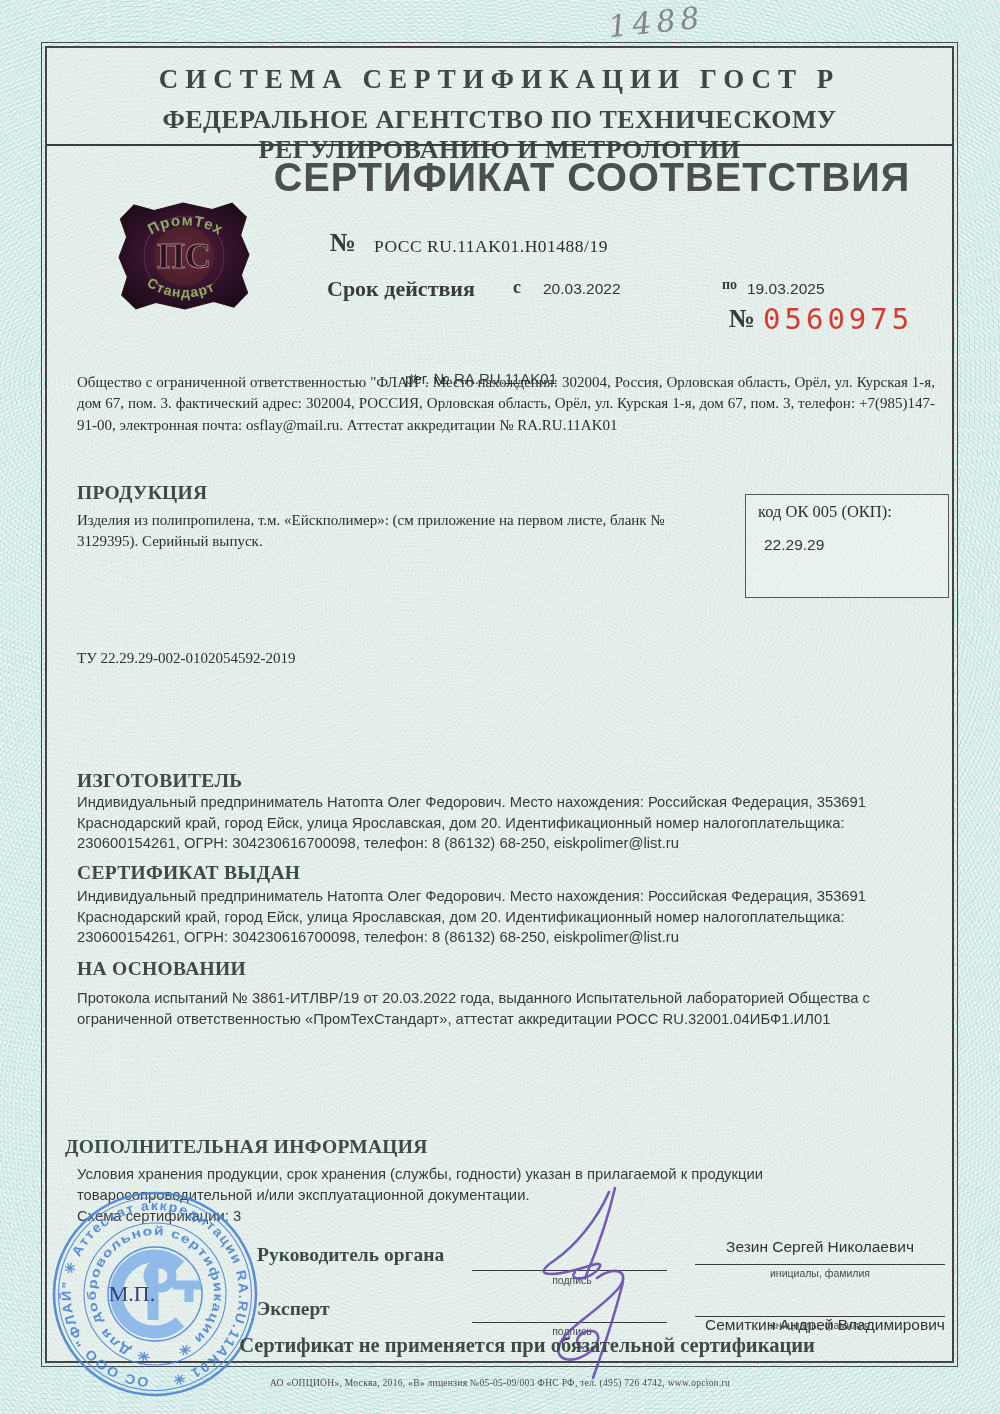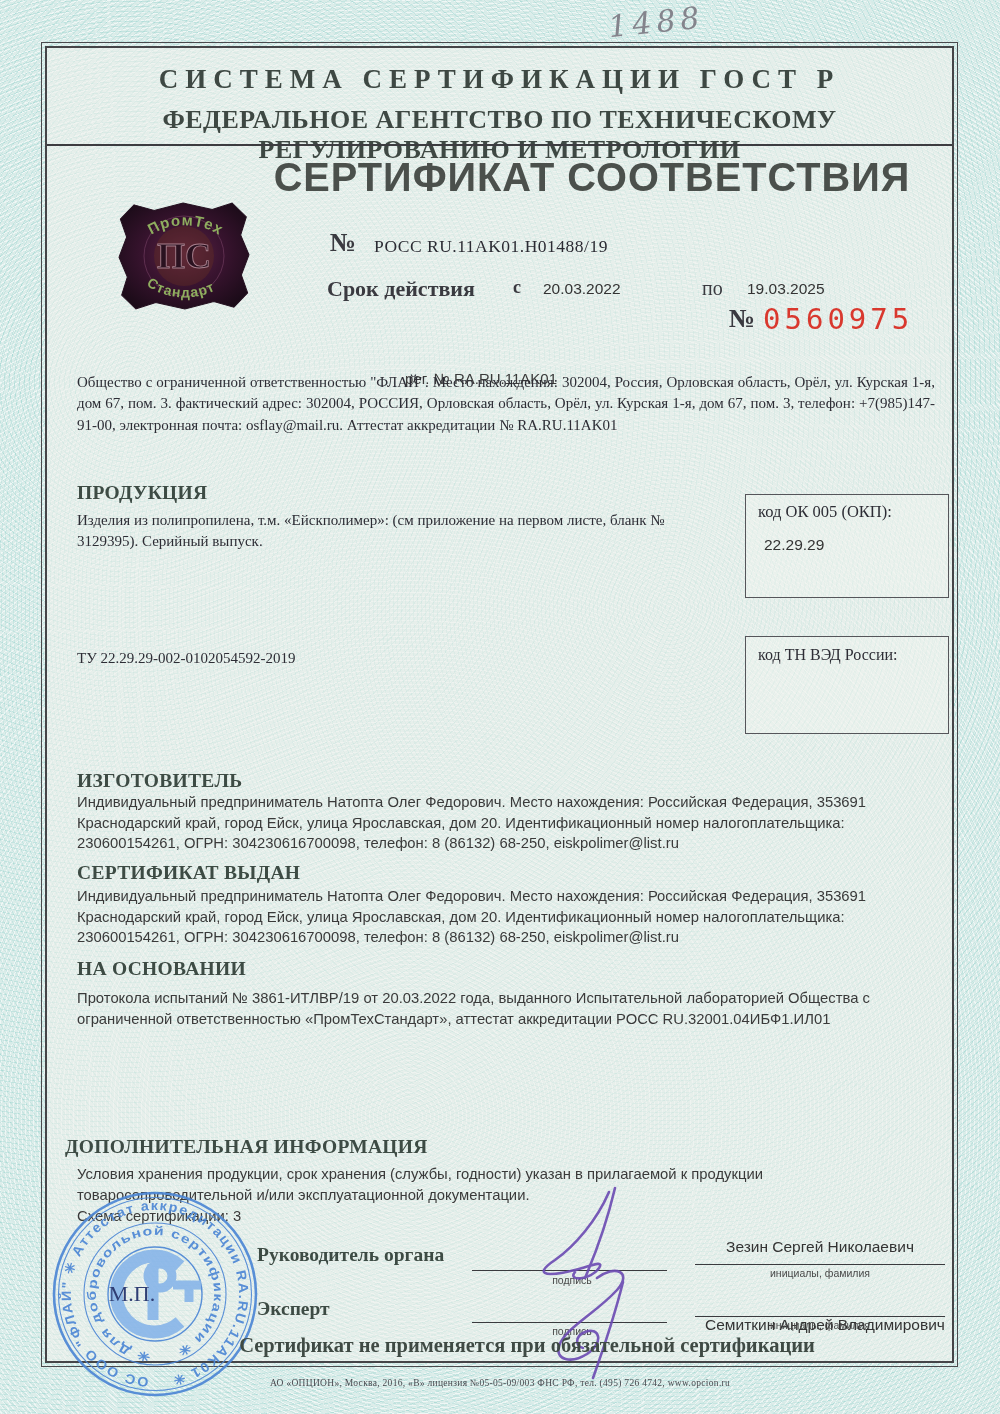--- a/index.html
+++ b/index.html
@@ -29,21 +29,21 @@
   .h-agency{left:0;right:0;top:57px;font-weight:bold;font-size:26px;letter-spacing:.5px;color:#3e4843;}
   .h-rule{left:0;right:0;top:96px;border-top:2px solid #3c3c40;height:0;}
   .doc-title{left:200px;width:690px;top:106px;font-family:"Liberation Sans",sans-serif;
     font-weight:bold;font-size:41px;letter-spacing:1px;color:#4b504c;transform:scaleX(.97);}
   .no-label{left:283px;top:180px;font-size:26px;font-weight:bold;color:#3a3a40;}
   .cert-number{left:327px;top:188px;font-size:17.5px;color:#2b2b33;letter-spacing:.5px;}
   .validity-label{left:280px;top:228px;font-size:22px;font-weight:bold;color:#3a3a40;}
   .from-label{left:466px;top:229px;font-size:18px;font-weight:bold;color:#3a3a40;}
   .date{font-family:"Liberation Sans",sans-serif;font-size:15.5px;color:#333;}
   .date-from{left:496px;top:232px;}
-  .to-label{left:655px;top:229px;font-size:20px;font-weight:normal;color:#3a3a40;}
+  .to-label{left:675px;top:229px;font-size:14px;font-weight:bold;color:#3a3a40;}
   .date-to{left:700px;top:232px;}
   .blank-no{left:682px;top:256px;font-size:26px;font-weight:bold;color:#3a3a40;}
   .blank-digits{left:716px;top:254px;font-family:"DejaVu Sans Mono",monospace;
     font-size:29px;letter-spacing:4px;color:#d9382e;}
   .sec-head{font-weight:bold;font-size:19.5px;color:#3d4b44;letter-spacing:.3px;}
   .reg-note{font-family:"Liberation Sans",sans-serif;font-size:15px;color:#3a3a3a;}
   .body-serif{font-size:15px;line-height:1.42;color:#2d2d35;text-align:justify;}
   .body-sans{font-family:"Liberation Sans",sans-serif;font-size:14.8px;line-height:1.4;color:#3a3a3a;}
   .code-box{border:1.5px solid #55555a;background:rgba(244,246,241,.35);}
   .code-label{font-size:16.5px;color:#2d2d35;}
@@ -108,23 +108,20 @@
     <div class="abs body-serif" style="left:30px;top:324px;width:858px;">Общество с ограниченной ответственностью "ФЛАЙ". Место нахождения: 302004, Россия, Орловская область, Орёл, ул. Курская 1-я, дом 67, пом. 3. фактический адрес: 302004, РОССИЯ, Орловская область, Орёл, ул. Курская 1-я, дом 67, пом. 3, телефон: +7(985)147-91-00, электронная почта: osflay@mail.ru. Аттестат аккредитации № RA.RU.11AK01</div>
 
     <div class="abs sec-head" style="left:30px;top:434px;">ПРОДУКЦИЯ</div>
     <div class="abs body-serif" style="left:30px;top:462px;width:650px;text-align:left;">Изделия из полипропилена, т.м. «Ейскполимер»: (см приложение на первом листе, бланк № 3129395). Серийный выпуск.</div>
     <div class="abs code-box" style="left:698px;top:446px;width:202px;height:102px;">
       <div class="code-label" style="padding:7px 0 0 12px;">код ОК 005 (ОКП):</div>
       <div class="code-value" style="padding:14px 0 0 18px;">22.29.29</div>
     </div>
 
     <div class="abs body-serif" style="left:30px;top:600px;width:650px;text-align:left;">ТУ 22.29.29-002-0102054592-2019</div>
-    <div class="abs code-box" style="left:698px;top:588px;width:202px;height:96px;">
-      <div class="code-label" style="padding:9px 0 0 12px;font-size:16px;">код ТН ВЭД России:</div>
-    </div>
 
     <div class="abs sec-head" style="left:30px;top:722px;">ИЗГОТОВИТЕЛЬ</div>
     <div class="abs body-sans" style="left:30px;top:744px;width:860px;">Индивидуальный предприниматель Натопта Олег Федорович. Место нахождения: Российская Федерация, 353691 Краснодарский край, город Ейск, улица Ярославская, дом 20. Идентификационный номер налогоплательщика: 230600154261, ОГРН: 304230616700098, телефон: 8 (86132) 68-250, eiskpolimer@list.ru</div>
 
     <div class="abs sec-head" style="left:30px;top:814px;">СЕРТИФИКАТ ВЫДАН</div>
     <div class="abs body-sans" style="left:30px;top:838px;width:860px;">Индивидуальный предприниматель Натопта Олег Федорович. Место нахождения: Российская Федерация, 353691 Краснодарский край, город Ейск, улица Ярославская, дом 20. Идентификационный номер налогоплательщика: 230600154261, ОГРН: 304230616700098, телефон: 8 (86132) 68-250, eiskpolimer@list.ru</div>
 
     <div class="abs sec-head" style="left:30px;top:910px;">НА ОСНОВАНИИ</div>
     <div class="abs body-sans" style="left:30px;top:940px;width:862px;">Протокола испытаний № 3861-ИТЛВР/19 от 20.03.2022 года, выданного Испытательной лабораторией Общества с ограниченной ответственностью «ПромТехСтандарт»,  аттестат аккредитации РОСС RU.32001.04ИБФ1.ИЛ01</div>
 

